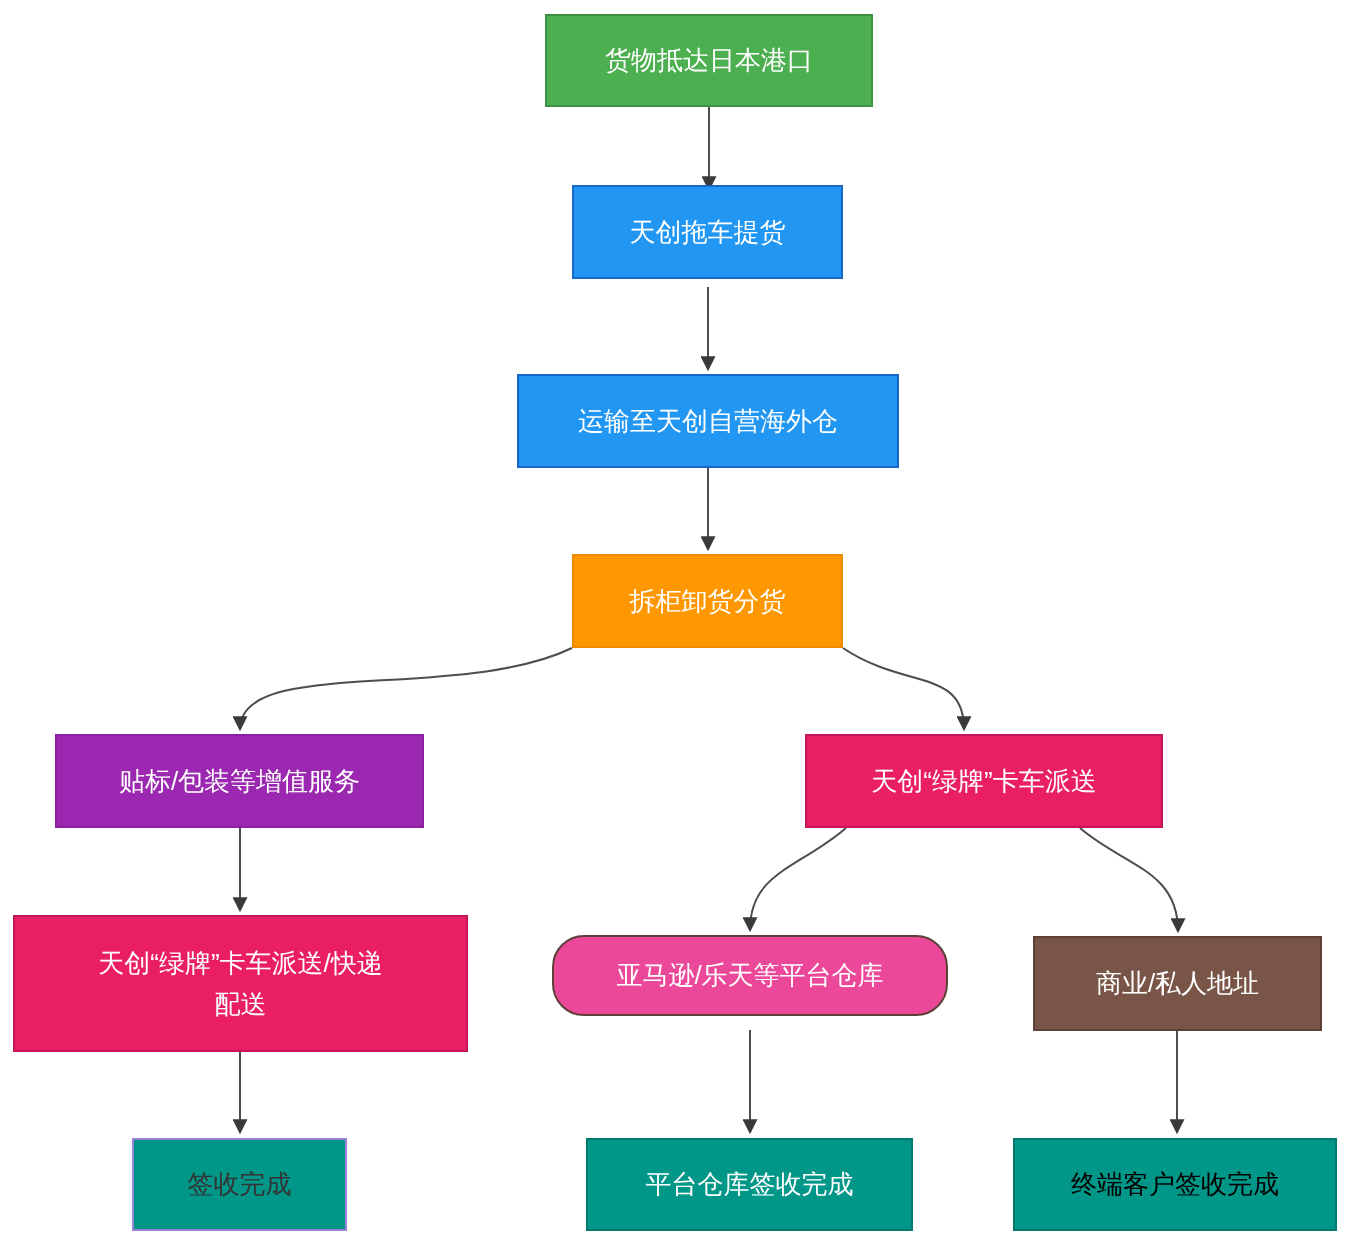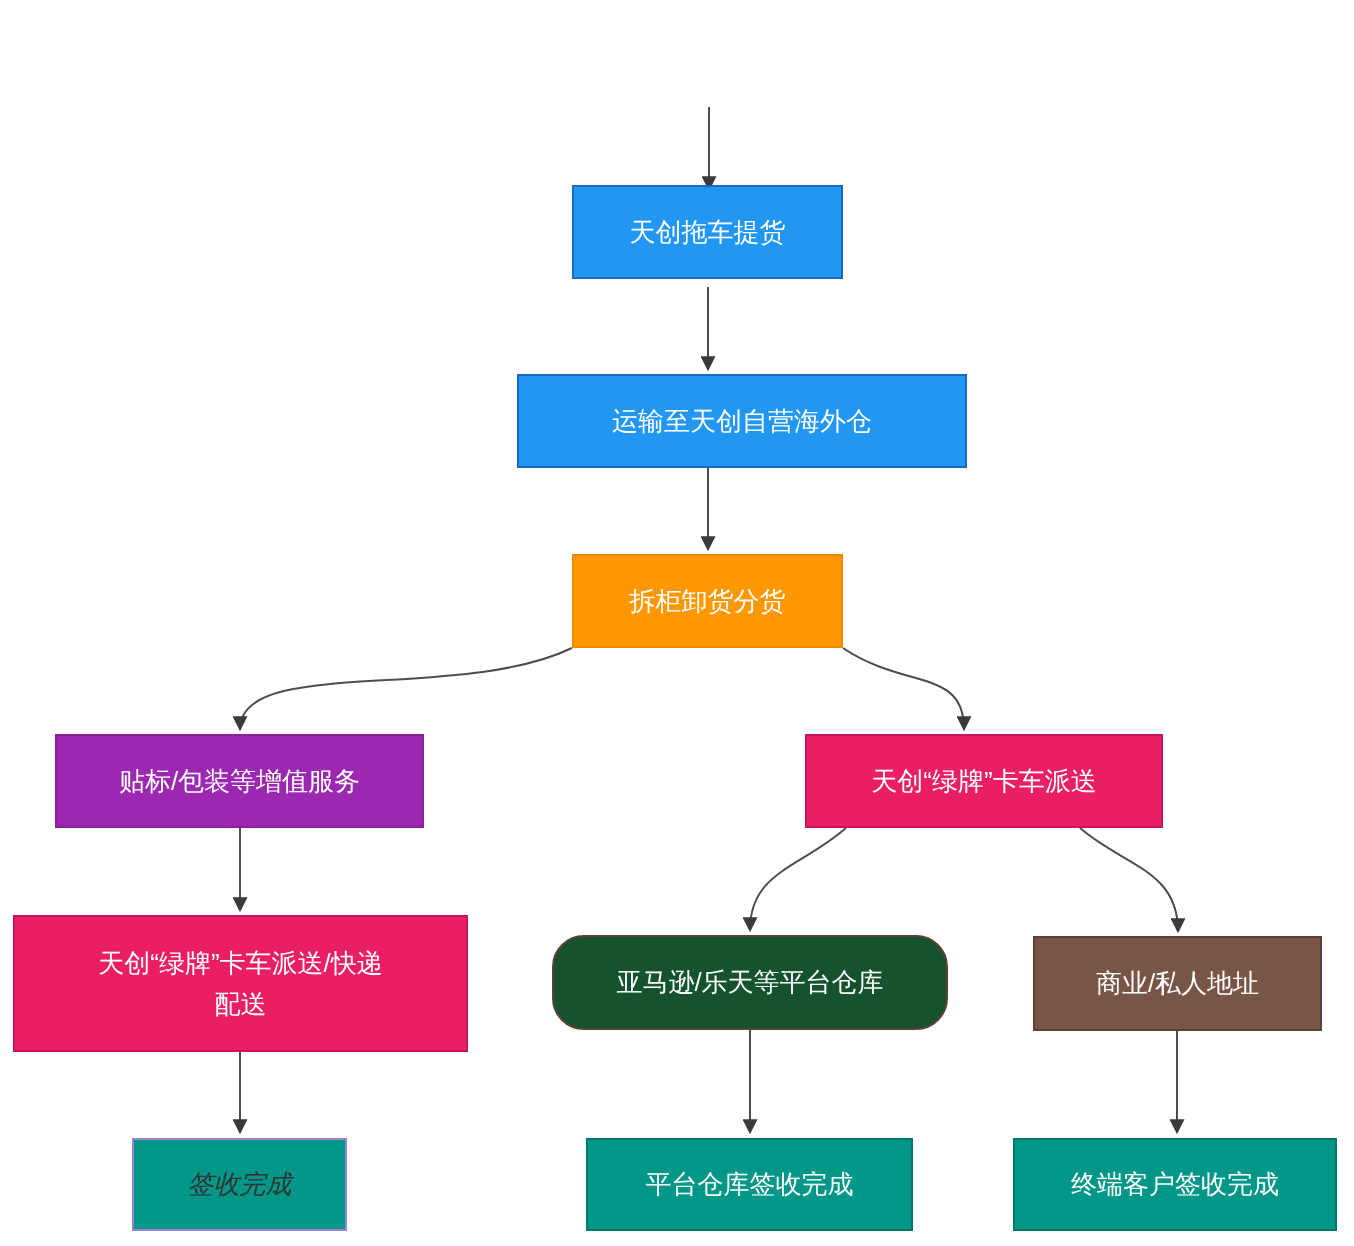--- a/index.html
+++ b/index.html
@@ -58,26 +58,27 @@
     <path class="connector" d="M572,648 C460,702 240,656 240,729" marker-end="url(#arrow)" stroke="#4d4d4d"></path>
     <path class="connector" d="M843,648 C905,690 964,668 964,729" marker-end="url(#arrow)" stroke="#4d4d4d"></path>
     <path class="connector" d="M240,828 L240,910" marker-end="url(#arrow)" stroke="#4d4d4d"></path>
     <path class="connector" d="M240,1052 L240,1132" marker-end="url(#arrow)" stroke="#4d4d4d"></path>
     <path class="connector" d="M846,828 C800,868 750,872 750,930" marker-end="url(#arrow)" stroke="#4d4d4d"></path>
     <path class="connector" d="M1080,828 C1124,866 1178,870 1178,931" marker-end="url(#arrow)" stroke="#4d4d4d"></path>
     <path class="connector" d="M750,1030 L750,1132" marker-end="url(#arrow)" stroke="#4d4d4d"></path>
     <path class="connector" d="M1177,1031 L1177,1132" marker-end="url(#arrow)" stroke="#4d4d4d"></path>
   </svg>
 
+  <div class="node" style="left: 545px; top: 14px; width: 328px; height: 93px; background: rgb(76, 175, 80); border-color: rgb(63, 145, 67); color: rgb(255, 255, 255);">货物抵达日本港口</div>
   <div class="node" style="left: 572px; top: 185px; width: 271px; height: 94px; background: rgb(33, 150, 243); border-color: rgb(24, 104, 201); color: rgb(255, 255, 255);">天创拖车提货</div>
-  <div class="node" style="left: 517px; top: 374px; width: 450px; height: 94px; background: rgb(33, 150, 243); border-color: rgb(24, 104, 201); color: rgb(255, 255, 255);">运输至天创自营海外仓</div>
+  <div class="node" style="left: 517px; top: 374px; width: 382px; height: 94px; background: rgb(33, 150, 243); border-color: rgb(24, 104, 201); color: rgb(255, 255, 255);">运输至天创自营海外仓</div>
   <div class="node" style="left: 572px; top: 554px; width: 271px; height: 94px; background: rgb(255, 152, 0); border-color: rgb(237, 138, 0); color: rgb(255, 255, 255); text-align: right;">拆柜卸货分货</div>
   <div class="node" style="left: 13px; top: 915px; width: 455px; height: 137px; background: rgb(233, 30, 99); border-color: rgb(194, 24, 91); color: rgb(255, 255, 255);">天创“绿牌”卡车派送/快递
 配送</div>
   <div class="node" style="left: 55px; top: 734px; width: 369px; height: 94px; background: rgb(156, 39, 176); border-color: rgb(138, 31, 160); color: rgb(255, 255, 255);">贴标/包装等增值服务</div>
-  <div class="node" style="left: 132px; top: 1138px; width: 215px; height: 93px; background: rgb(0, 150, 136); border-color: rgb(155, 130, 217); color: rgb(51, 51, 51); font-style: italic;">签收完成</div>
+  <div class="node" style="left: 132px; top: 1138px; width: 215px; height: 93px; background: rgb(0, 150, 136); border-color: rgb(155, 130, 217); color: rgb(51, 51, 51);">签收完成</div>
   <div class="node" style="left: 785px; top: 734px; width: 358px; height: 94px; background: rgb(233, 30, 99); border-color: rgb(194, 24, 91); color: rgb(255, 255, 255); margin-left: 20px;">天创“绿牌”卡车派送</div>
-  <div class="node" style="left: 552px; top: 935px; width: 396px; height: 95px; background: #14532d; border-color: rgb(93, 64, 55); color: rgb(255, 255, 255); border-radius: 32px;">亚马逊/乐天等平台仓库</div>
+  <div class="node" style="left: 552px; top: 935px; width: 396px; height: 81px; background: #ec4899; border-color: rgb(93, 64, 55); color: rgb(255, 255, 255); border-radius: 32px;">亚马逊/乐天等平台仓库</div>
   <div class="node" style="left: 586px; top: 1138px; width: 327px; height: 93px; background: rgb(0, 150, 136); border-color: rgb(0, 121, 107); color: rgb(255, 255, 255);">平台仓库签收完成</div>
   <div class="node" style="left: 1033px; top: 936px; width: 289px; height: 95px; background: rgb(121, 85, 72); border-color: rgb(93, 64, 55); color: rgb(255, 255, 255);">商业/私人地址</div>
-  <div class="node" style="left: 1013px; top: 1138px; width: 324px; height: 93px; background: rgb(0, 150, 136); border-color: rgb(0, 121, 107); color: #ffffff;">终端客户签收完成</div>
+  <div class="node" style="left: 1013px; top: 1138px; width: 324px; height: 93px; background: rgb(0, 150, 136); border-color: rgb(0, 121, 107); color: #000000;">终端客户签收完成</div>
 
 </div>
 
 </body></html>

